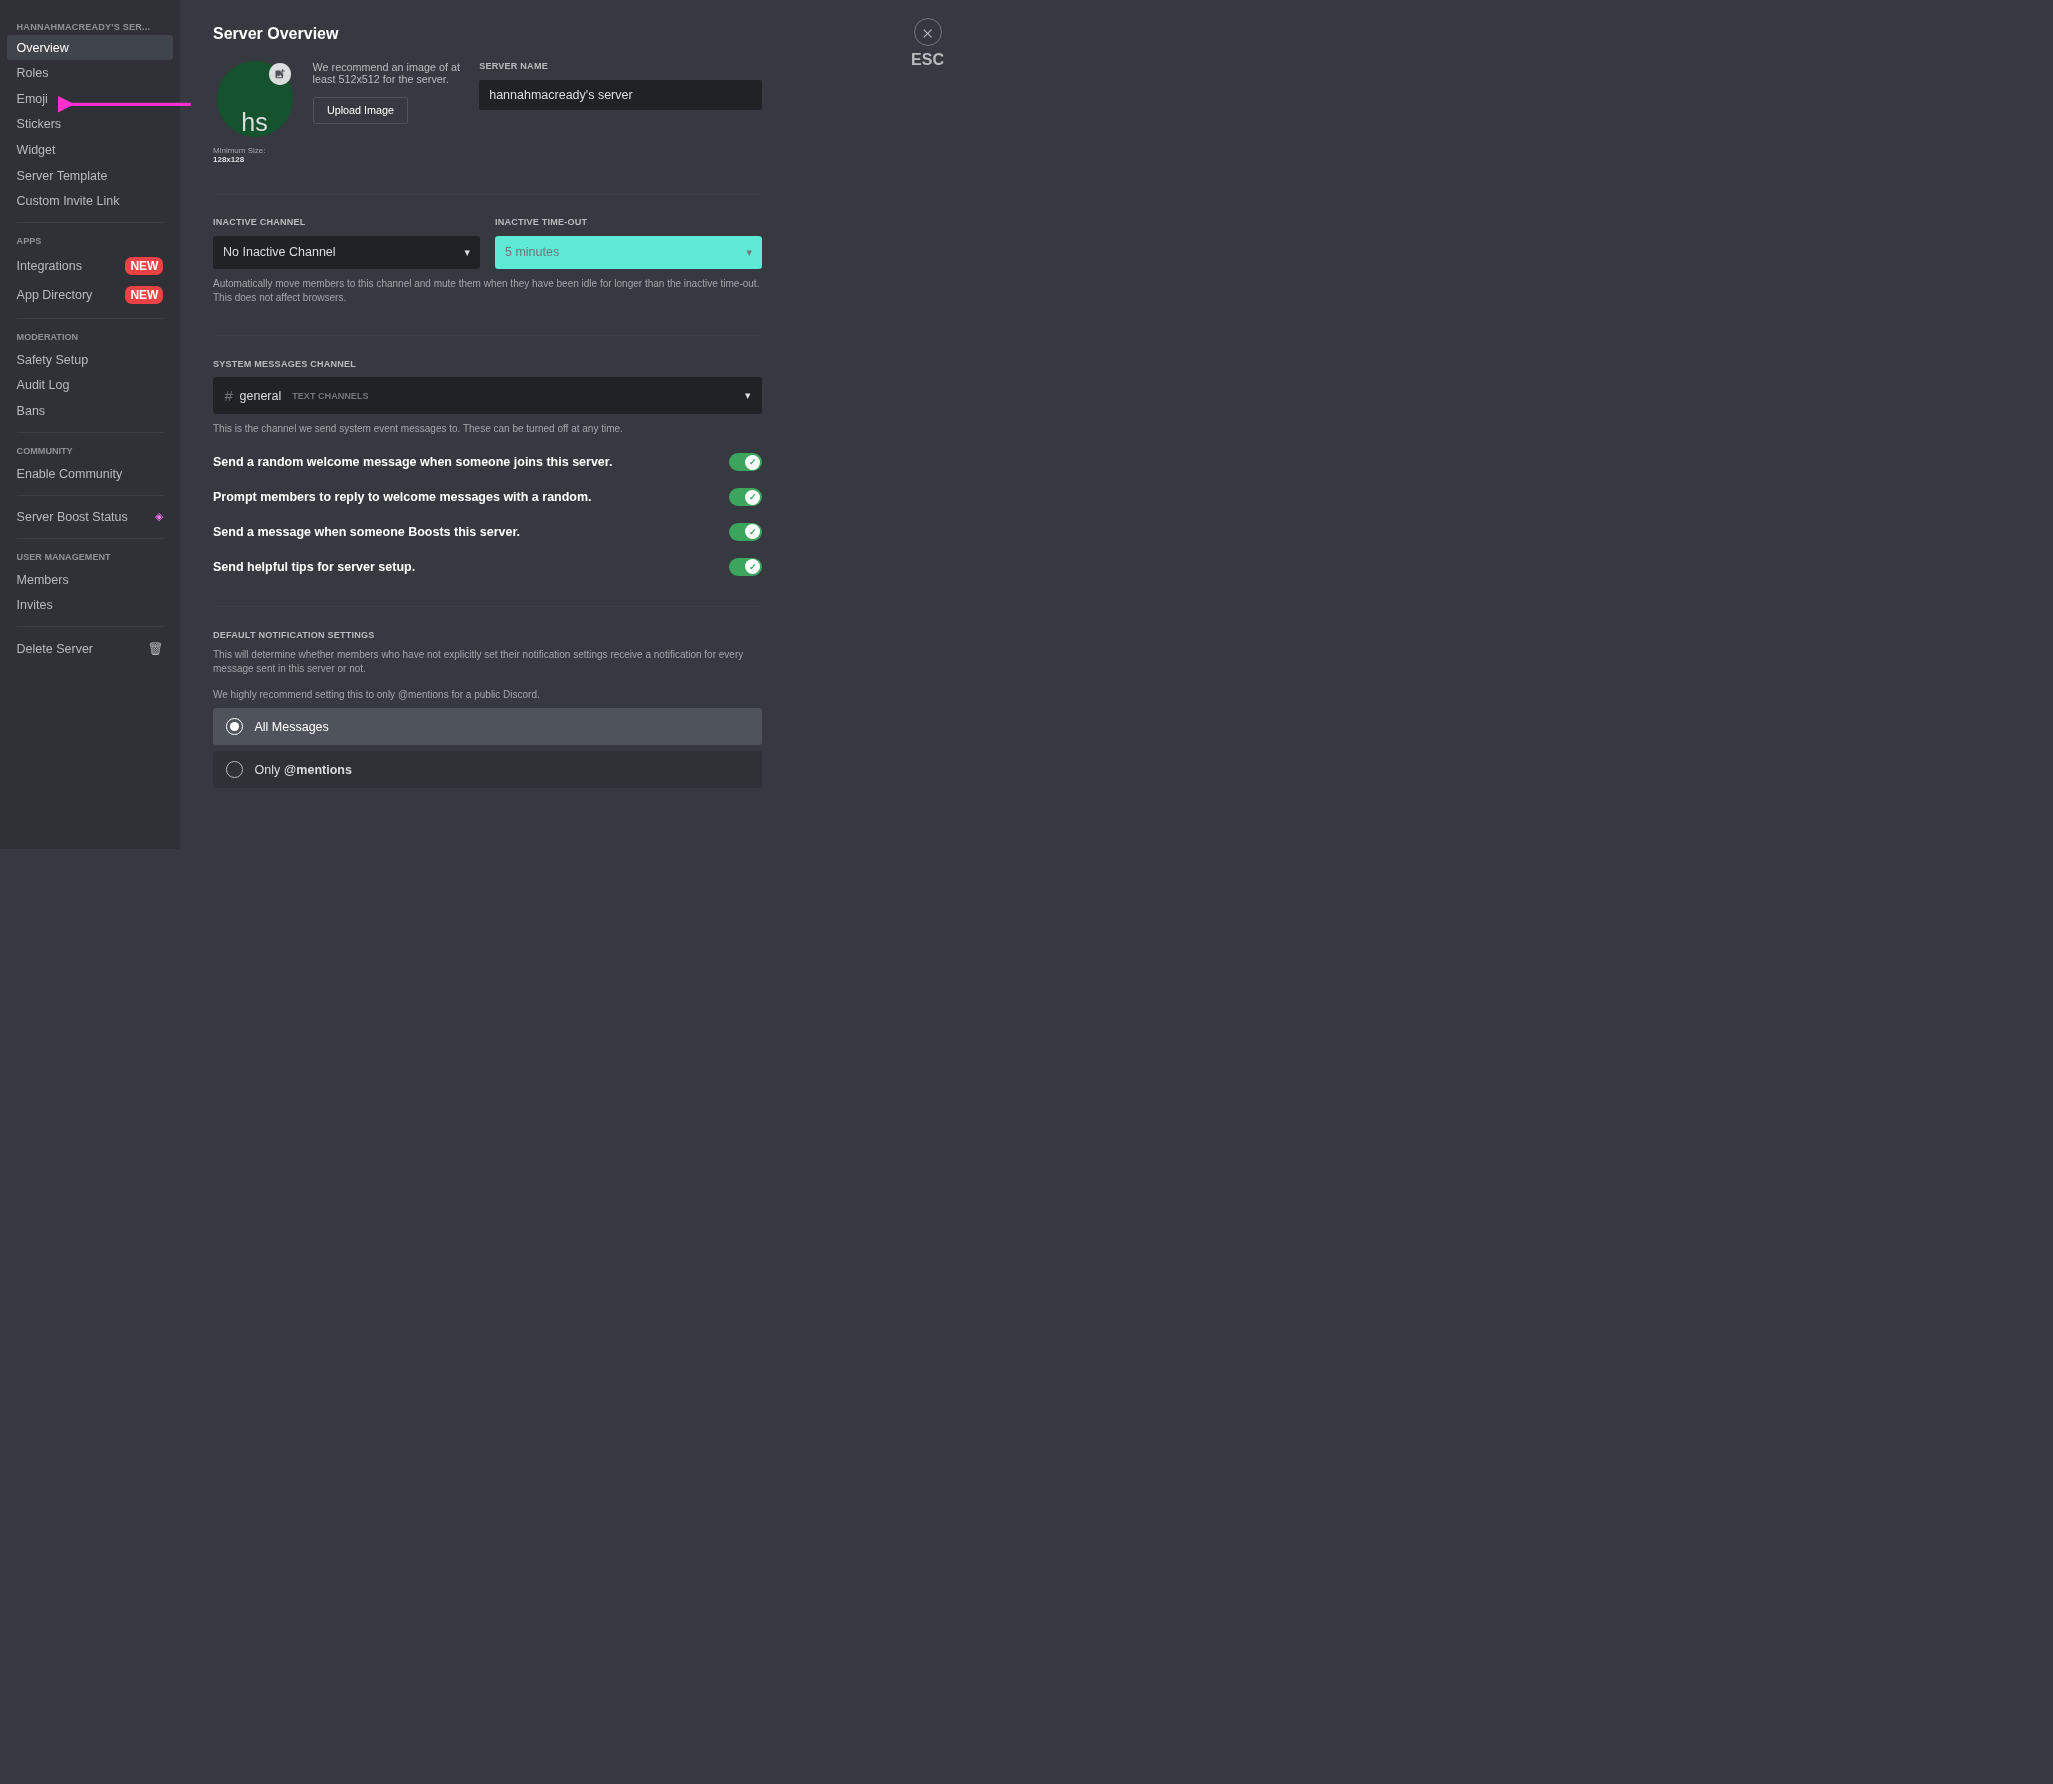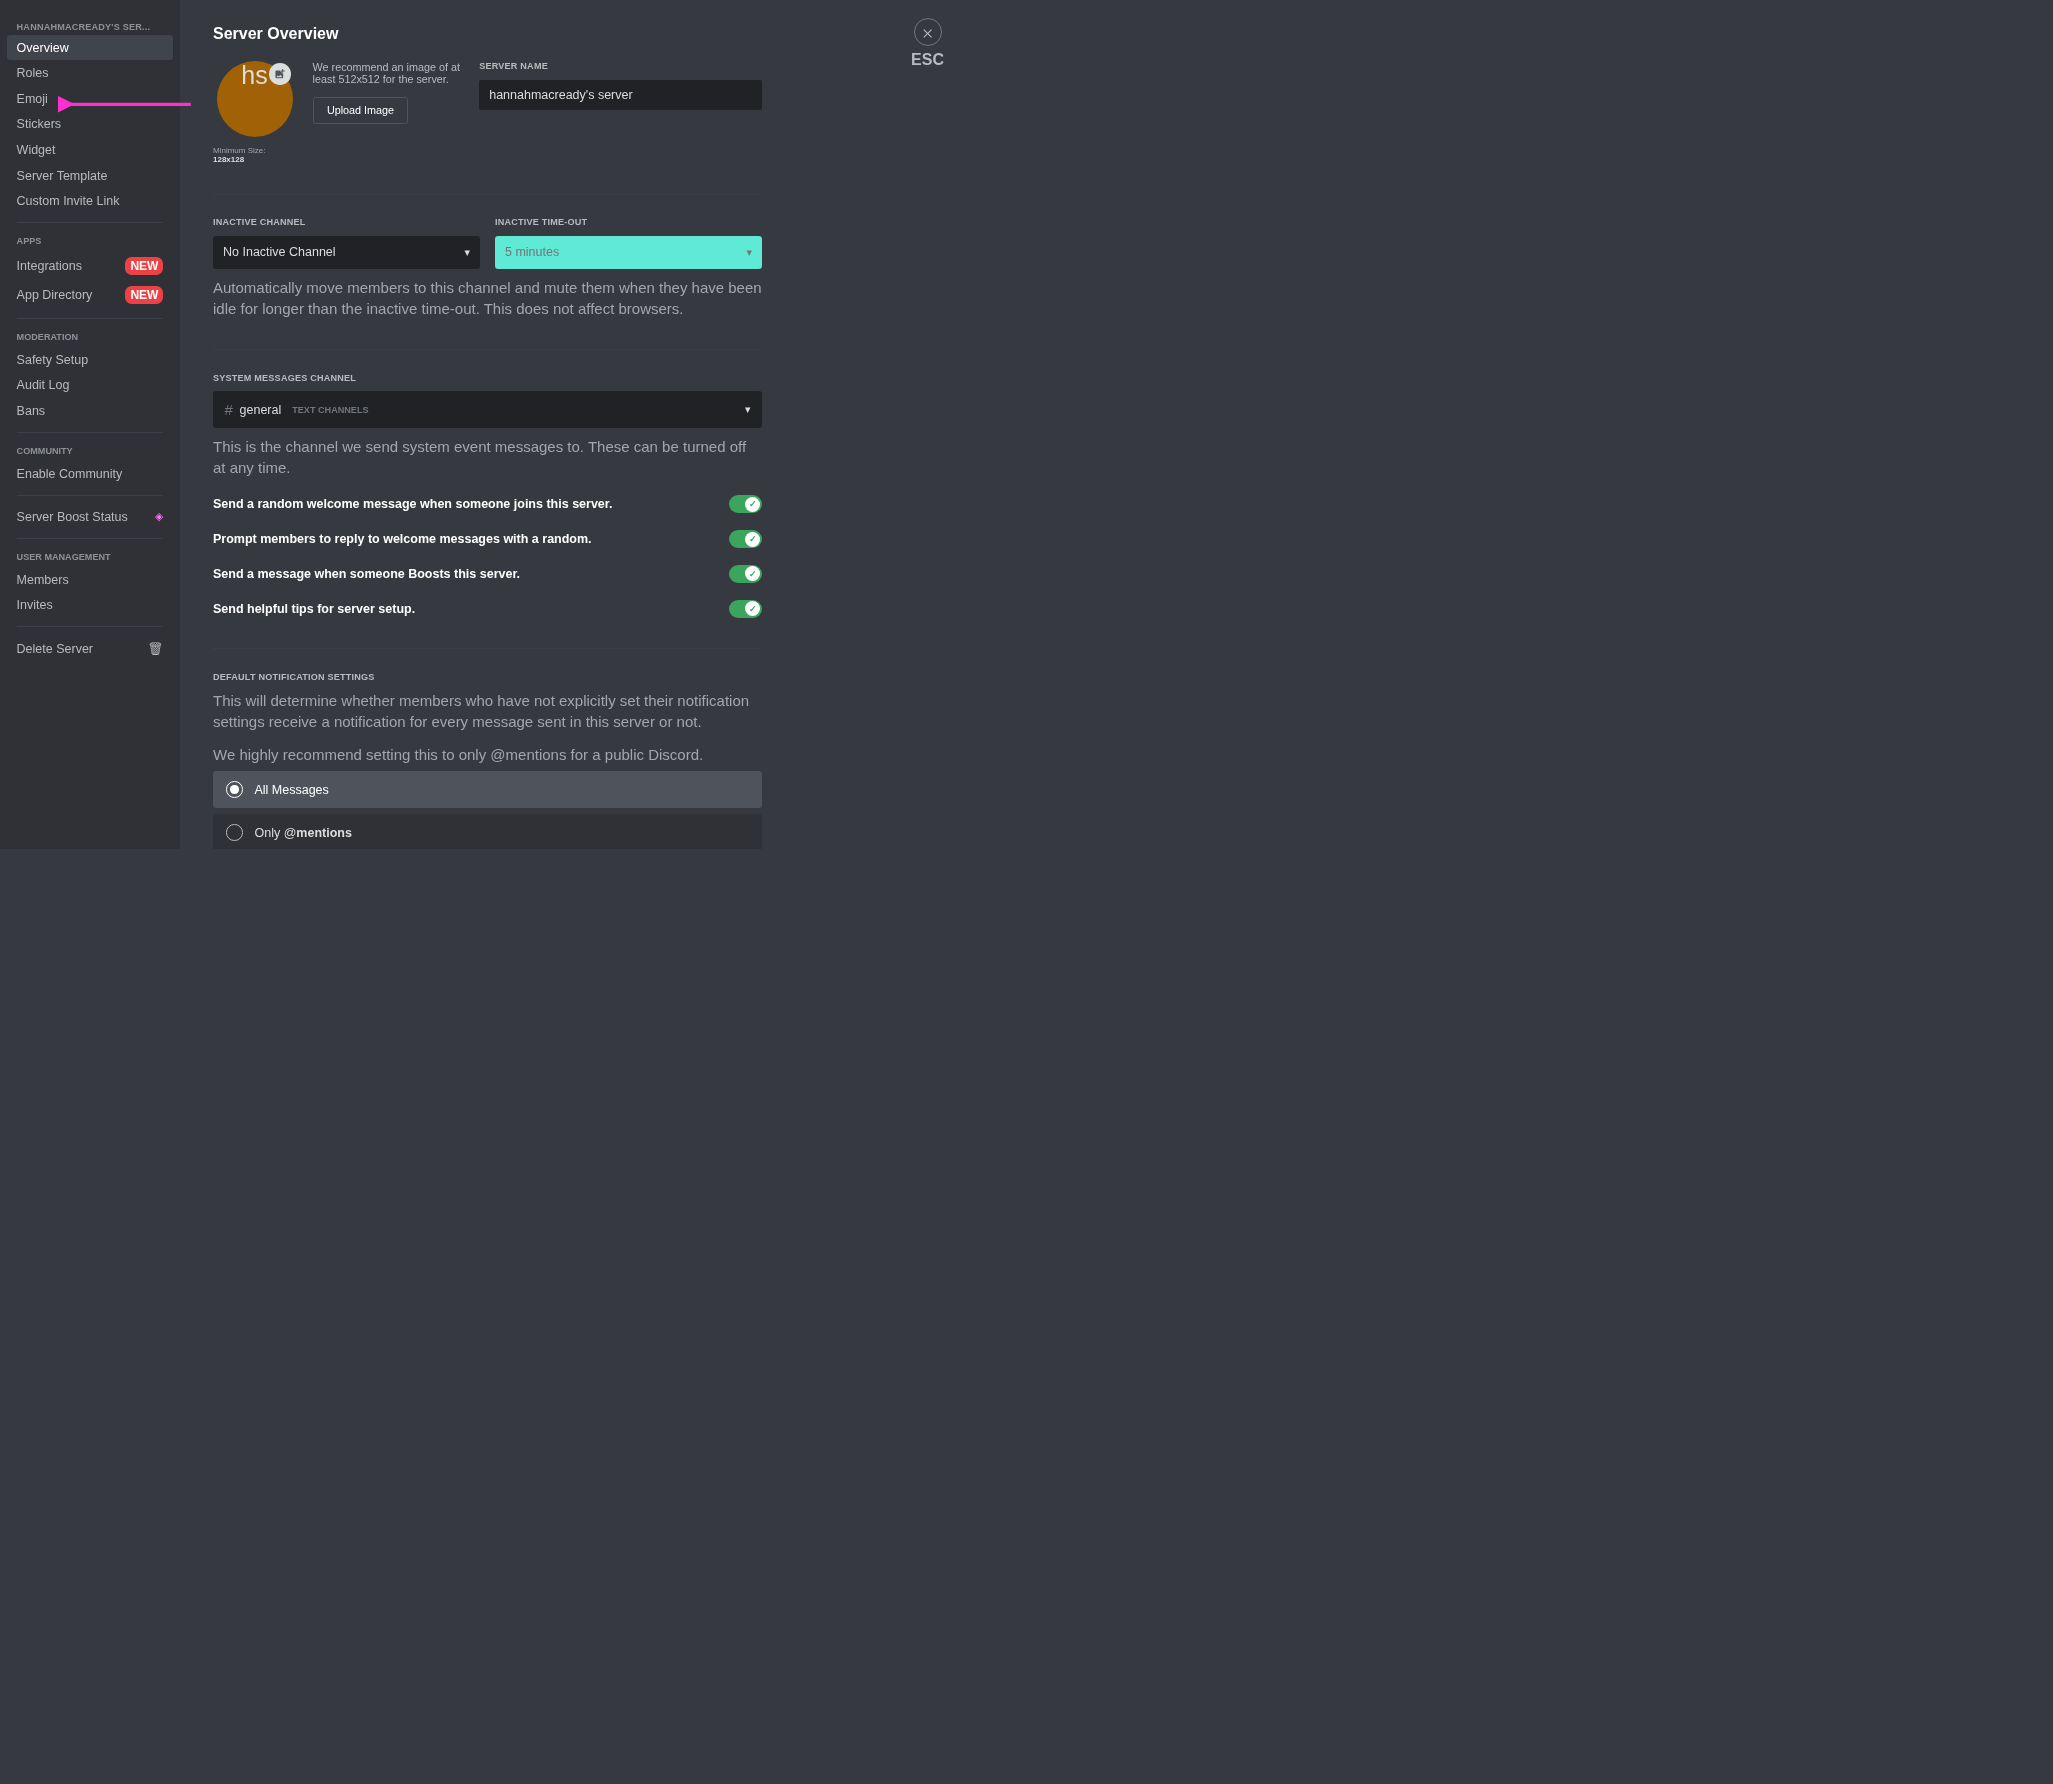--- a/index.html
+++ b/index.html
@@ -111,23 +111,23 @@
   .server-icon-col {
     display: flex;
     flex-direction: column;
     align-items: center;
     width: 83px;
   }
   .server-avatar {
     width: 76px;
     height: 76px;
     border-radius: 50%;
-    background: #a16207;
-    display: flex;
-    align-items: flex-start;
+    background: #14532d;
+    display: flex;
+    align-items: flex-end;
     justify-content: center;
     font-size: 25px;
     color: #dcddde;
     position: relative;
   }
   .upload-indicator {
     position: absolute;
     top: 1.7px;
     right: 1.7px;
     width: 21.6px;
@@ -196,21 +196,21 @@
     font-size: 12.5px;
     color: #dcddde;
     cursor: pointer;
     height: 33px;
   }
   .select.disabled {
     background: #5eead4;
     color: #72767d;
   }
   .helper {
-    font-size: 15px;
+    font-size: 10px;
     color: #a3a6aa;
     margin-top: 8.3px;
     line-height: 1.4;
   }
   .channel-select {
     background: #202225;
     border-radius: 3.3px;
     padding: 10px 11.6px;
     display: flex;
     align-items: center;

